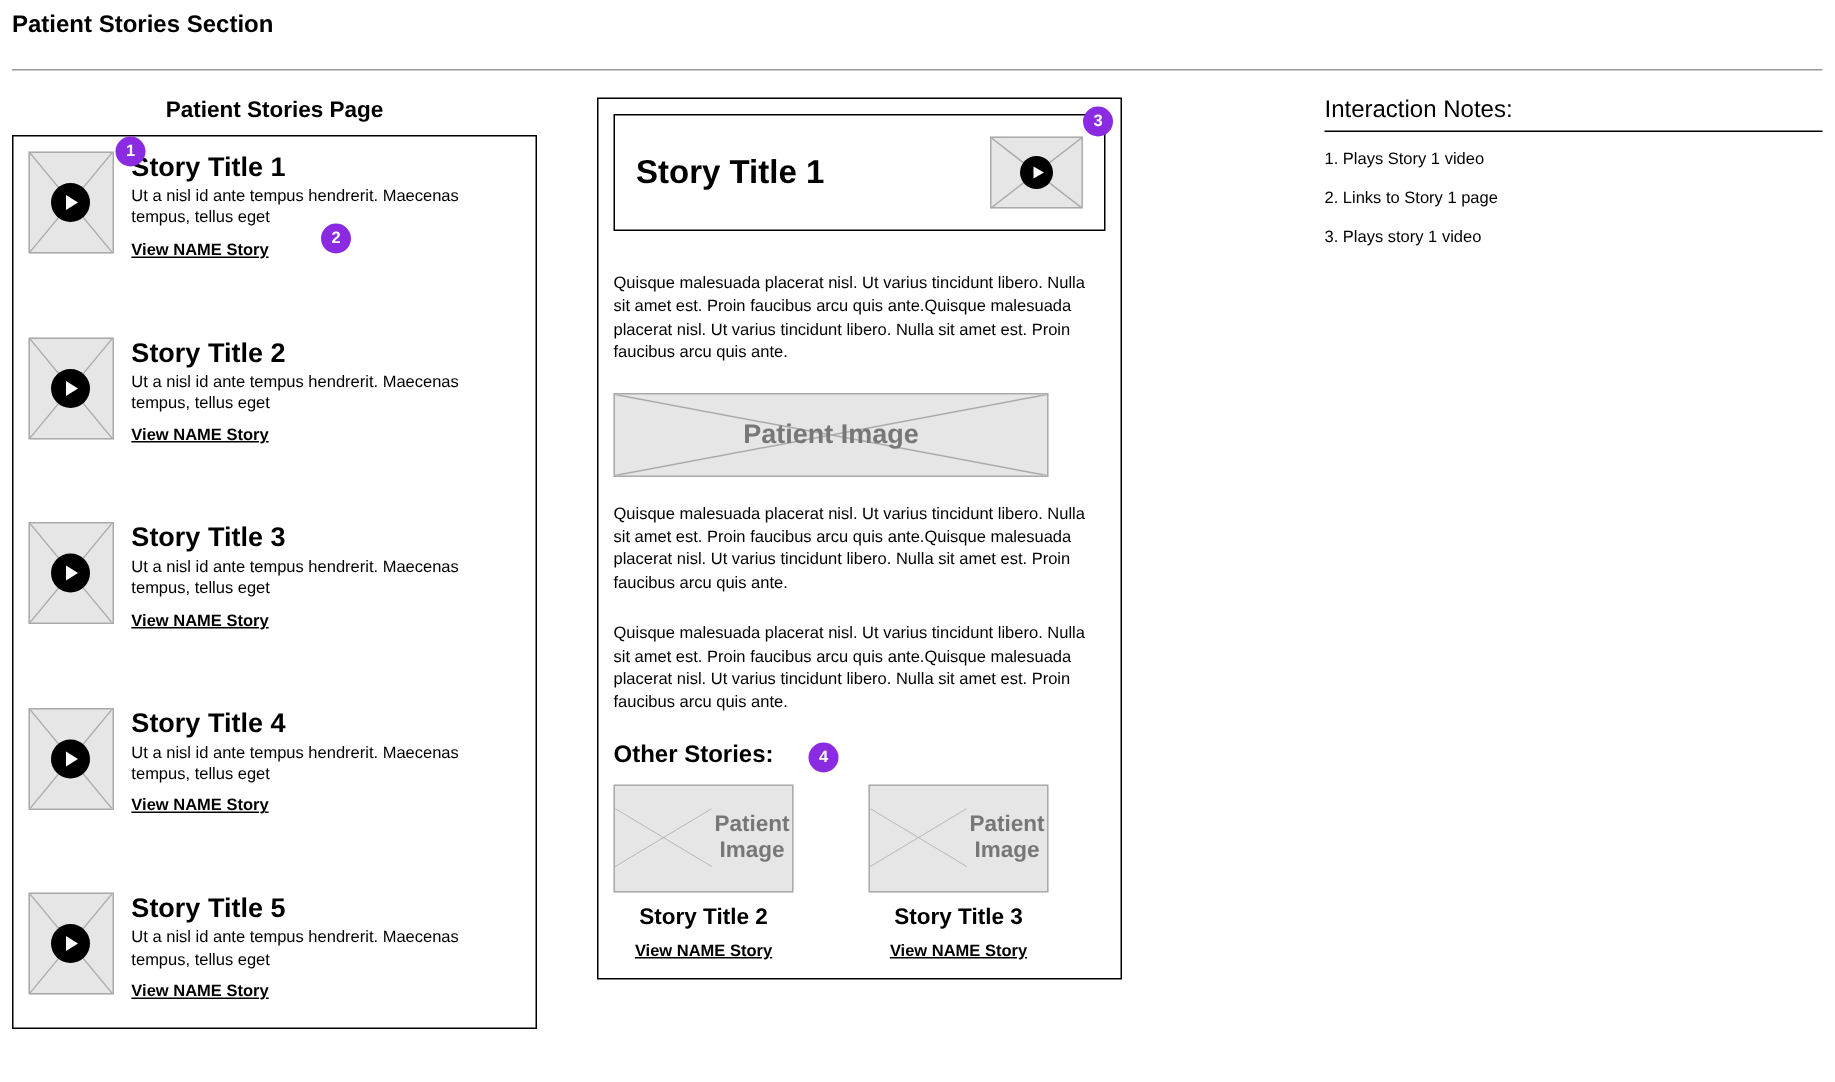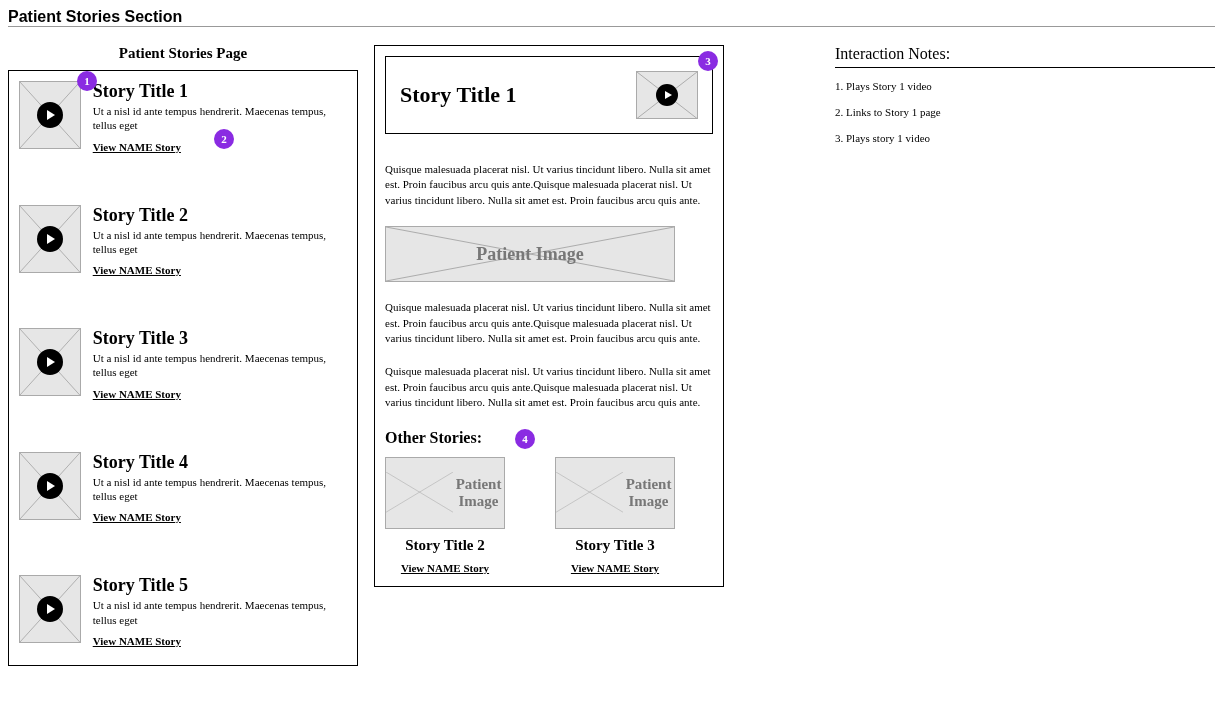--- a/index.html
+++ b/index.html
@@ -6,29 +6,28 @@
   body {
     font-family: Arial, Helvetica, sans-serif;
     width: 1223px;
     background: #fff;
     padding: 8px;
     color: #000;
   }
   .page-title {
     font-size: 16px;
     font-weight: 900;
-    padding-bottom: 0;
+    padding-bottom: 20px;
     border-bottom: 1px solid #999;
     margin-bottom: 18px;
   }
   .cols {
     display: flex;
-    gap: 16px;
+    gap: 40px;
     align-items: flex-start;
-    font-family: Liberation Serif, serif;
   }
   .col-heading {
     text-align: center;
     font-weight: 700;
     font-size: 15px;
     margin-bottom: 8px;
   }
   .panel {
     border: 1px solid #000;
     padding: 10px;

